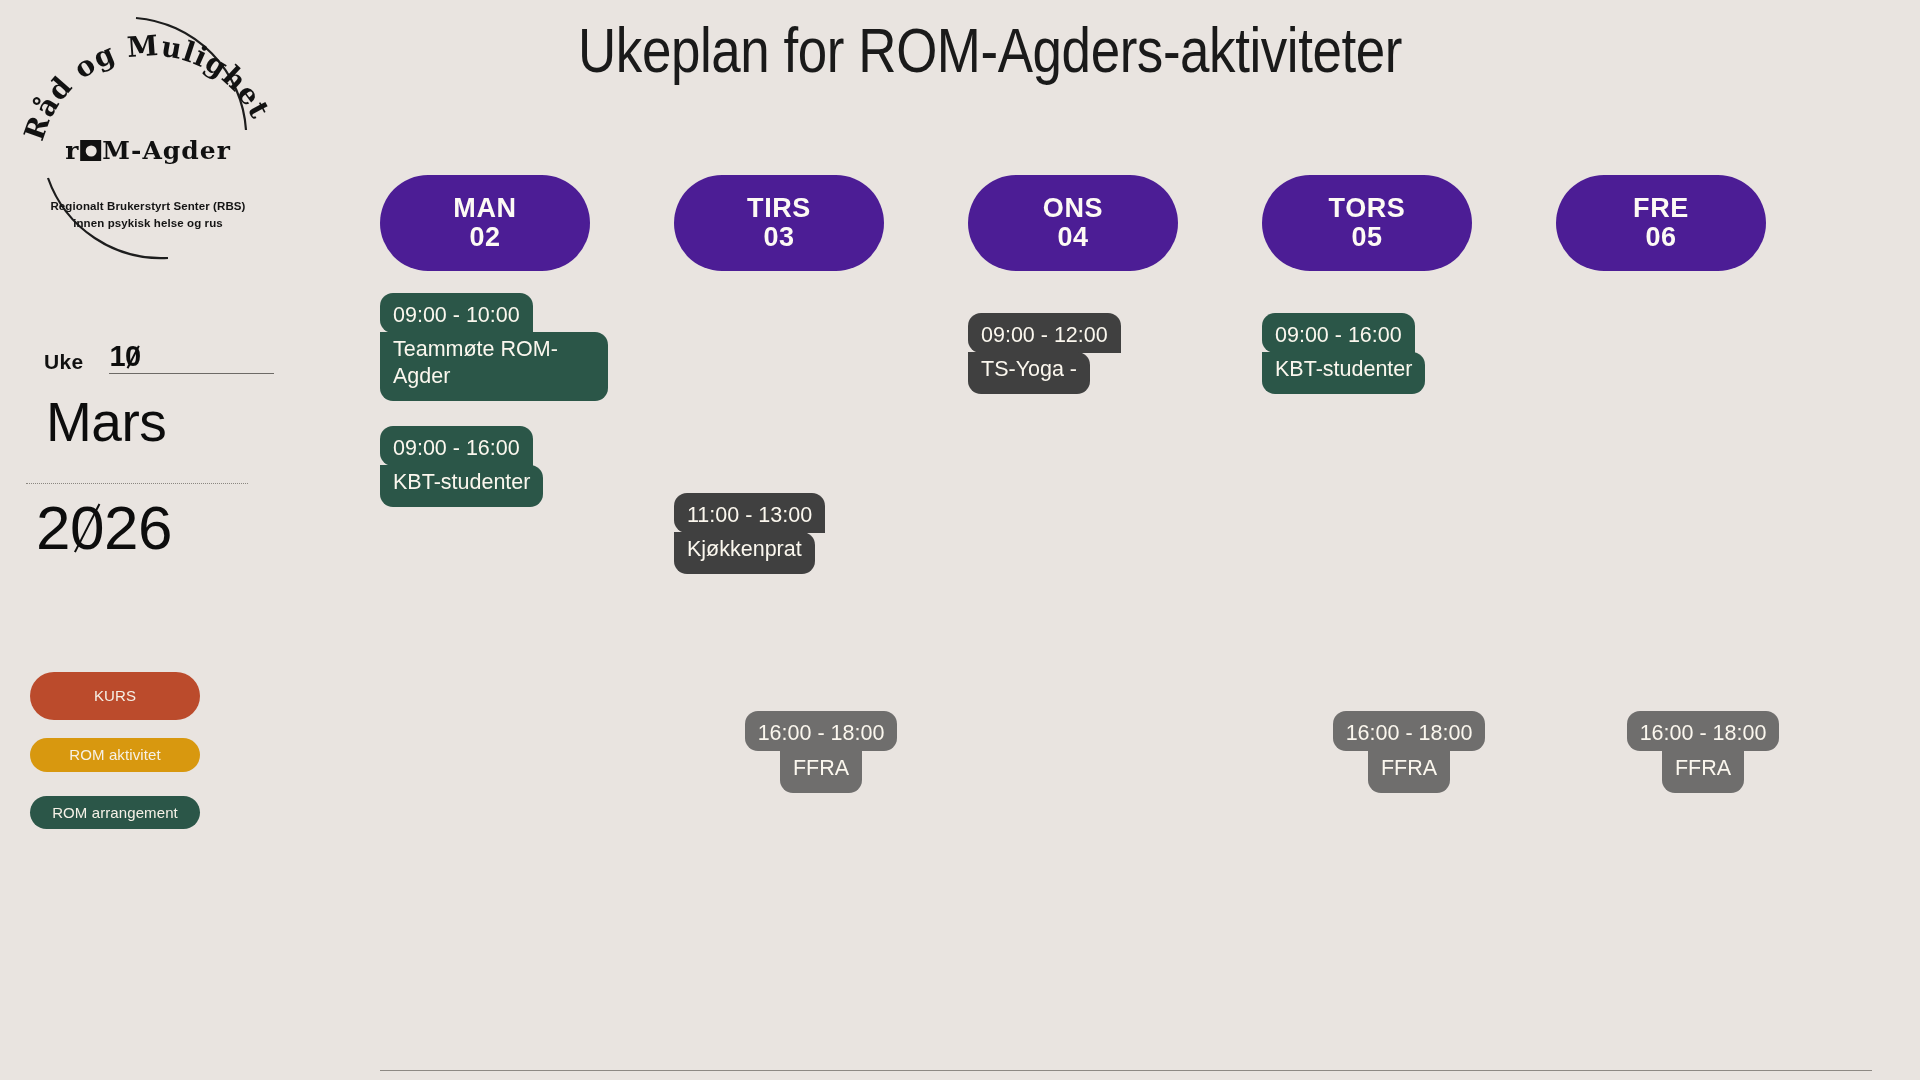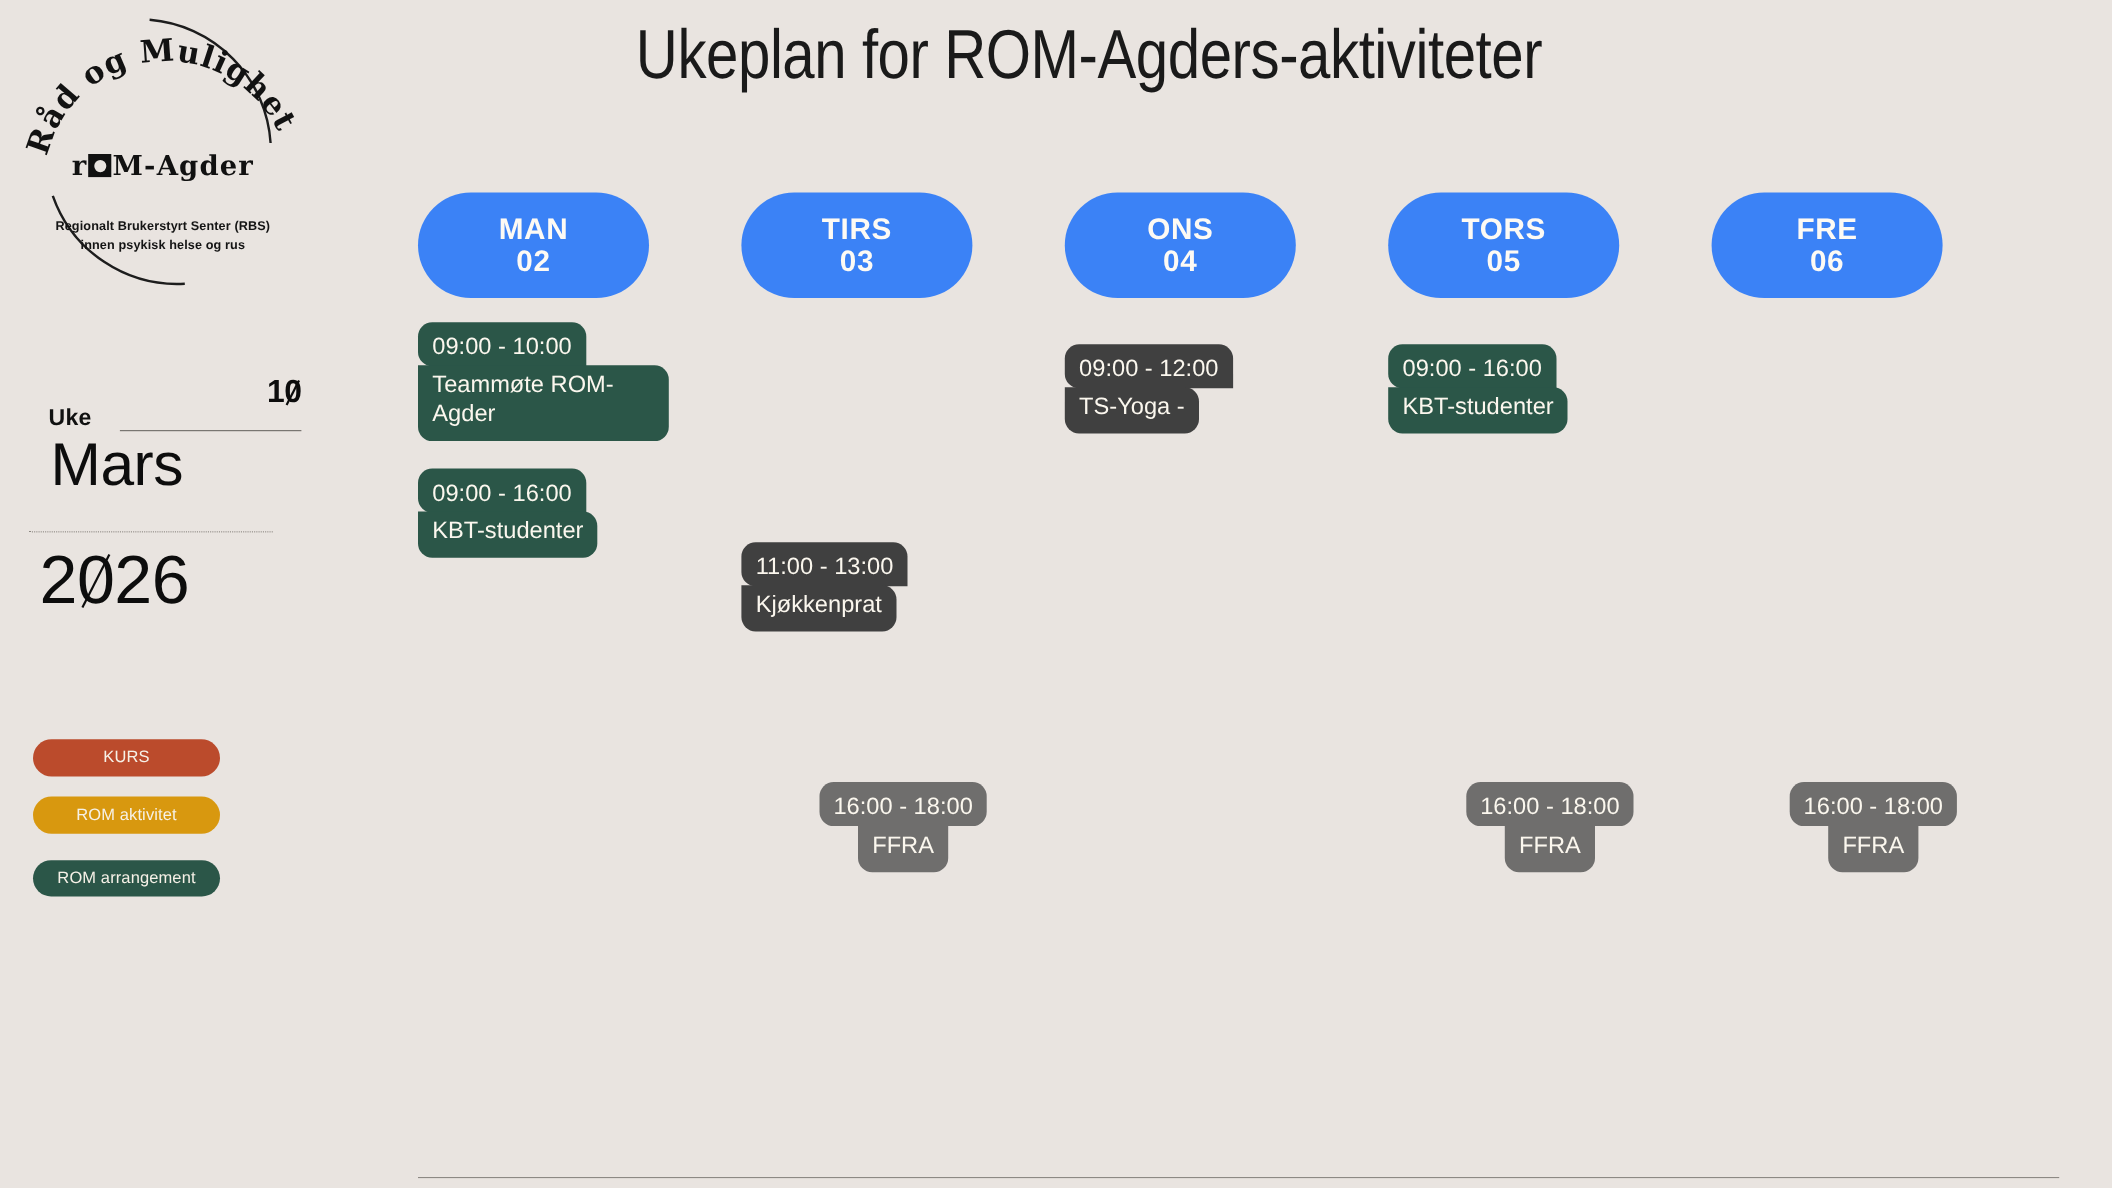--- a/index.html
+++ b/index.html
@@ -38,21 +38,21 @@
   }
 
   
   .uke-row{
     position:absolute;left:44px;top:340px;width:230px;
     display:flex;align-items:flex-end;
   }
   .uke-label{font-size:21px;font-weight:700;color:#111;letter-spacing:.3px;}
   .uke-num-box{
     margin-left:26px;flex:1;border-bottom:1.3px solid #6d6a66;
-    text-align:right;padding-bottom:18px;
+    text-align:left;padding-bottom:0;
   }
   .uke-num{
     font-size:29px;font-weight:700;color:#0d0d0d;
     letter-spacing:-.5px;position:relative;display:inline-block;
   }
   .month{
     position:absolute;left:46px;top:390px;
     font-size:55px;font-weight:400;color:#0d0d0d;letter-spacing:-.5px;
   }
   .rule-dots{
@@ -70,21 +70,21 @@
     transform:translate(-50%,-50%) rotate(27deg);
   }
 
   
   .legend{position:absolute;left:30px;top:672px;width:250px;}
   .legend-pill{
     color:#f6f1e7;border-radius:999px;text-align:center;
     display:flex;align-items:center;justify-content:center;
     font-size:15px;line-height:1.18;letter-spacing:.1px;
   }
-  .lg-kurs{width:170px;height:34px;background:#bb4b2c;margin-bottom:18px;}
+  .lg-kurs{width:170px;height:48px;background:#bb4b2c;margin-bottom:18px;}
   .lg-akt {width:170px;height:34px;background:#d8980f;margin-bottom:24px;}
   .lg-arr {width:170px;height:33px;background:#2b5648;margin-bottom:24px;}
   .lg-andre{
     width:176px;height:86px;background:#7c7b79;border-radius:50%/42%;
     padding:0 8px;box-sizing:border-box;
   }
   .lg-andre span{display:block;}
 
   
   .page-title{
@@ -94,21 +94,21 @@
     transform:scaleX(.84);transform-origin:center top;
     white-space:nowrap;
   }
 
   
   .grid{position:absolute;left:380px;top:175px;width:1520px;height:760px;
         display:flex;gap:0;}
   .col{width:294px;position:relative;}
 
   .day-pill{
-    width:210px;height:96px;border-radius:48px;background:#3b82f6;
+    width:210px;height:96px;border-radius:48px;background:#4c1d95;
     color:#fdfaf4;display:flex;flex-direction:column;
     align-items:center;justify-content:center;line-height:1.06;
   }
   .day-name{font-size:27px;font-weight:700;letter-spacing:.6px;}
   .day-num {font-size:27px;font-weight:700;letter-spacing:.6px;}
 
   .events{position:relative;margin-top:22px;}
 
   
   .ev{position:absolute;left:0;width:100%;}

